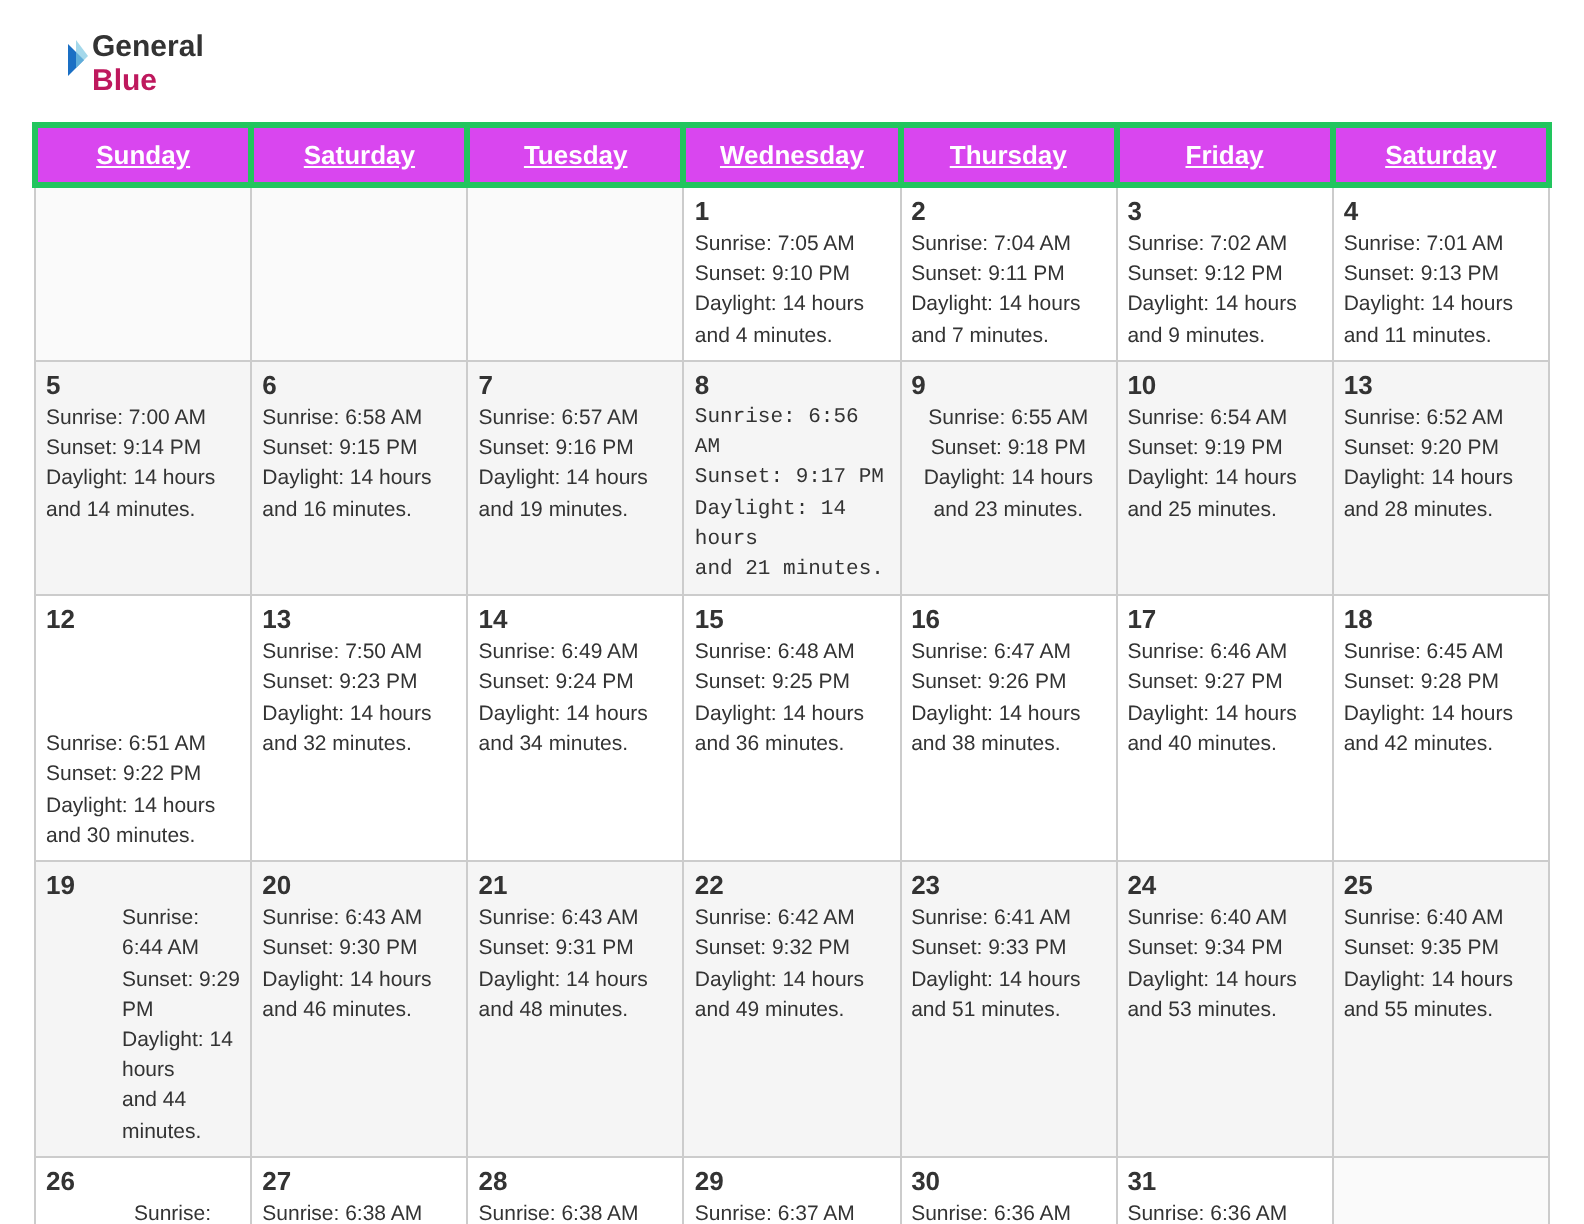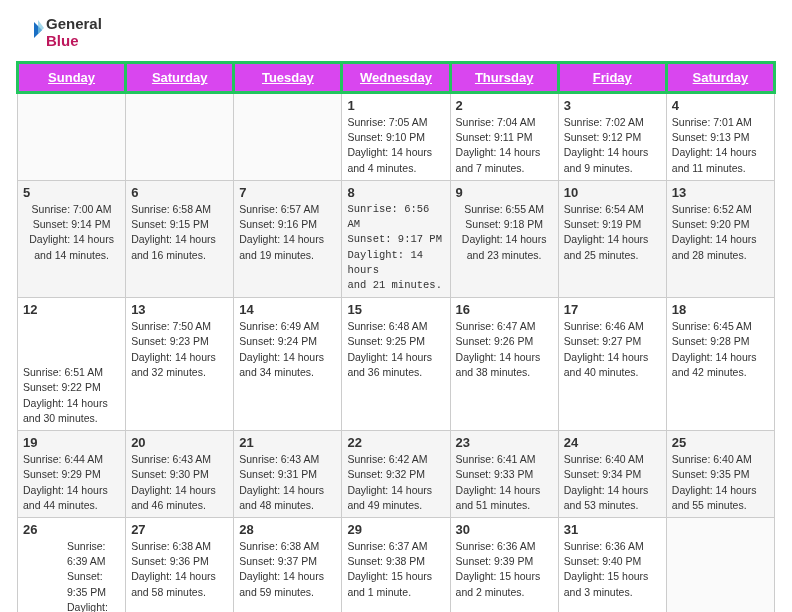--- a/index.html
+++ b/index.html
@@ -139,21 +139,21 @@
           <div class="day-number">4</div>
           <div class="day-info" style="white-space: pre-line;">Sunrise: 7:01 AM
 Sunset: 9:13 PM
 Daylight: 14 hours
 and 11 minutes.</div>
         </td>
       </tr>
       <tr>
         <td>
           <div class="day-number">5</div>
-          <div class="day-info" style="white-space: pre-line; text-align: center;">Sunrise: 7:00 AM
+          <div class="day-info" style="white-space: pre-line;">Sunrise: 7:00 AM
 Sunset: 9:14 PM
 Daylight: 14 hours
 and 14 minutes.</div>
         </td>
         <td>
           <div class="day-number">6</div>
           <div class="day-info" style="white-space: pre-line;">Sunrise: 6:58 AM
 Sunset: 9:15 PM
 Daylight: 14 hours
 and 16 minutes.</div>
@@ -241,21 +241,21 @@
           <div class="day-number">18</div>
           <div class="day-info" style="white-space: pre-line;">Sunrise: 6:45 AM
 Sunset: 9:28 PM
 Daylight: 14 hours
 and 42 minutes.</div>
         </td>
       </tr>
       <tr>
         <td>
           <div class="day-number">19</div>
-          <div class="day-info" style="white-space: pre-line;">Sunrise: 6:44 AM
+          <div class="day-info" style="white-space: pre-line; margin-left: 38px;">Sunrise: 6:44 AM
 Sunset: 9:29 PM
 Daylight: 14 hours
 and 44 minutes.</div>
         </td>
         <td>
           <div class="day-number">20</div>
           <div class="day-info" style="white-space: pre-line;">Sunrise: 6:43 AM
 Sunset: 9:30 PM
 Daylight: 14 hours
 and 46 minutes.</div>

